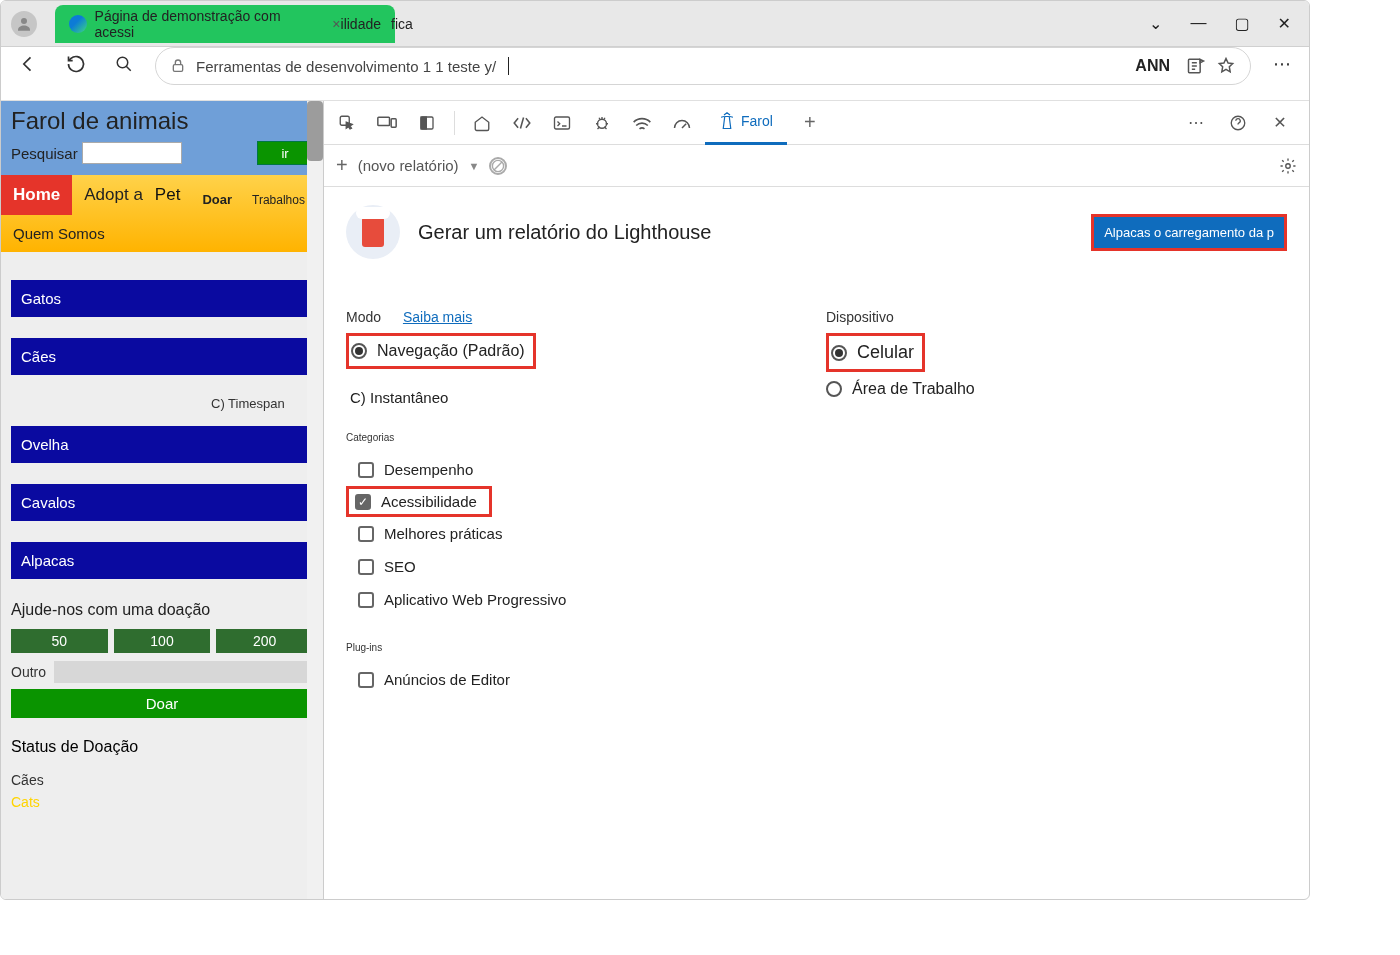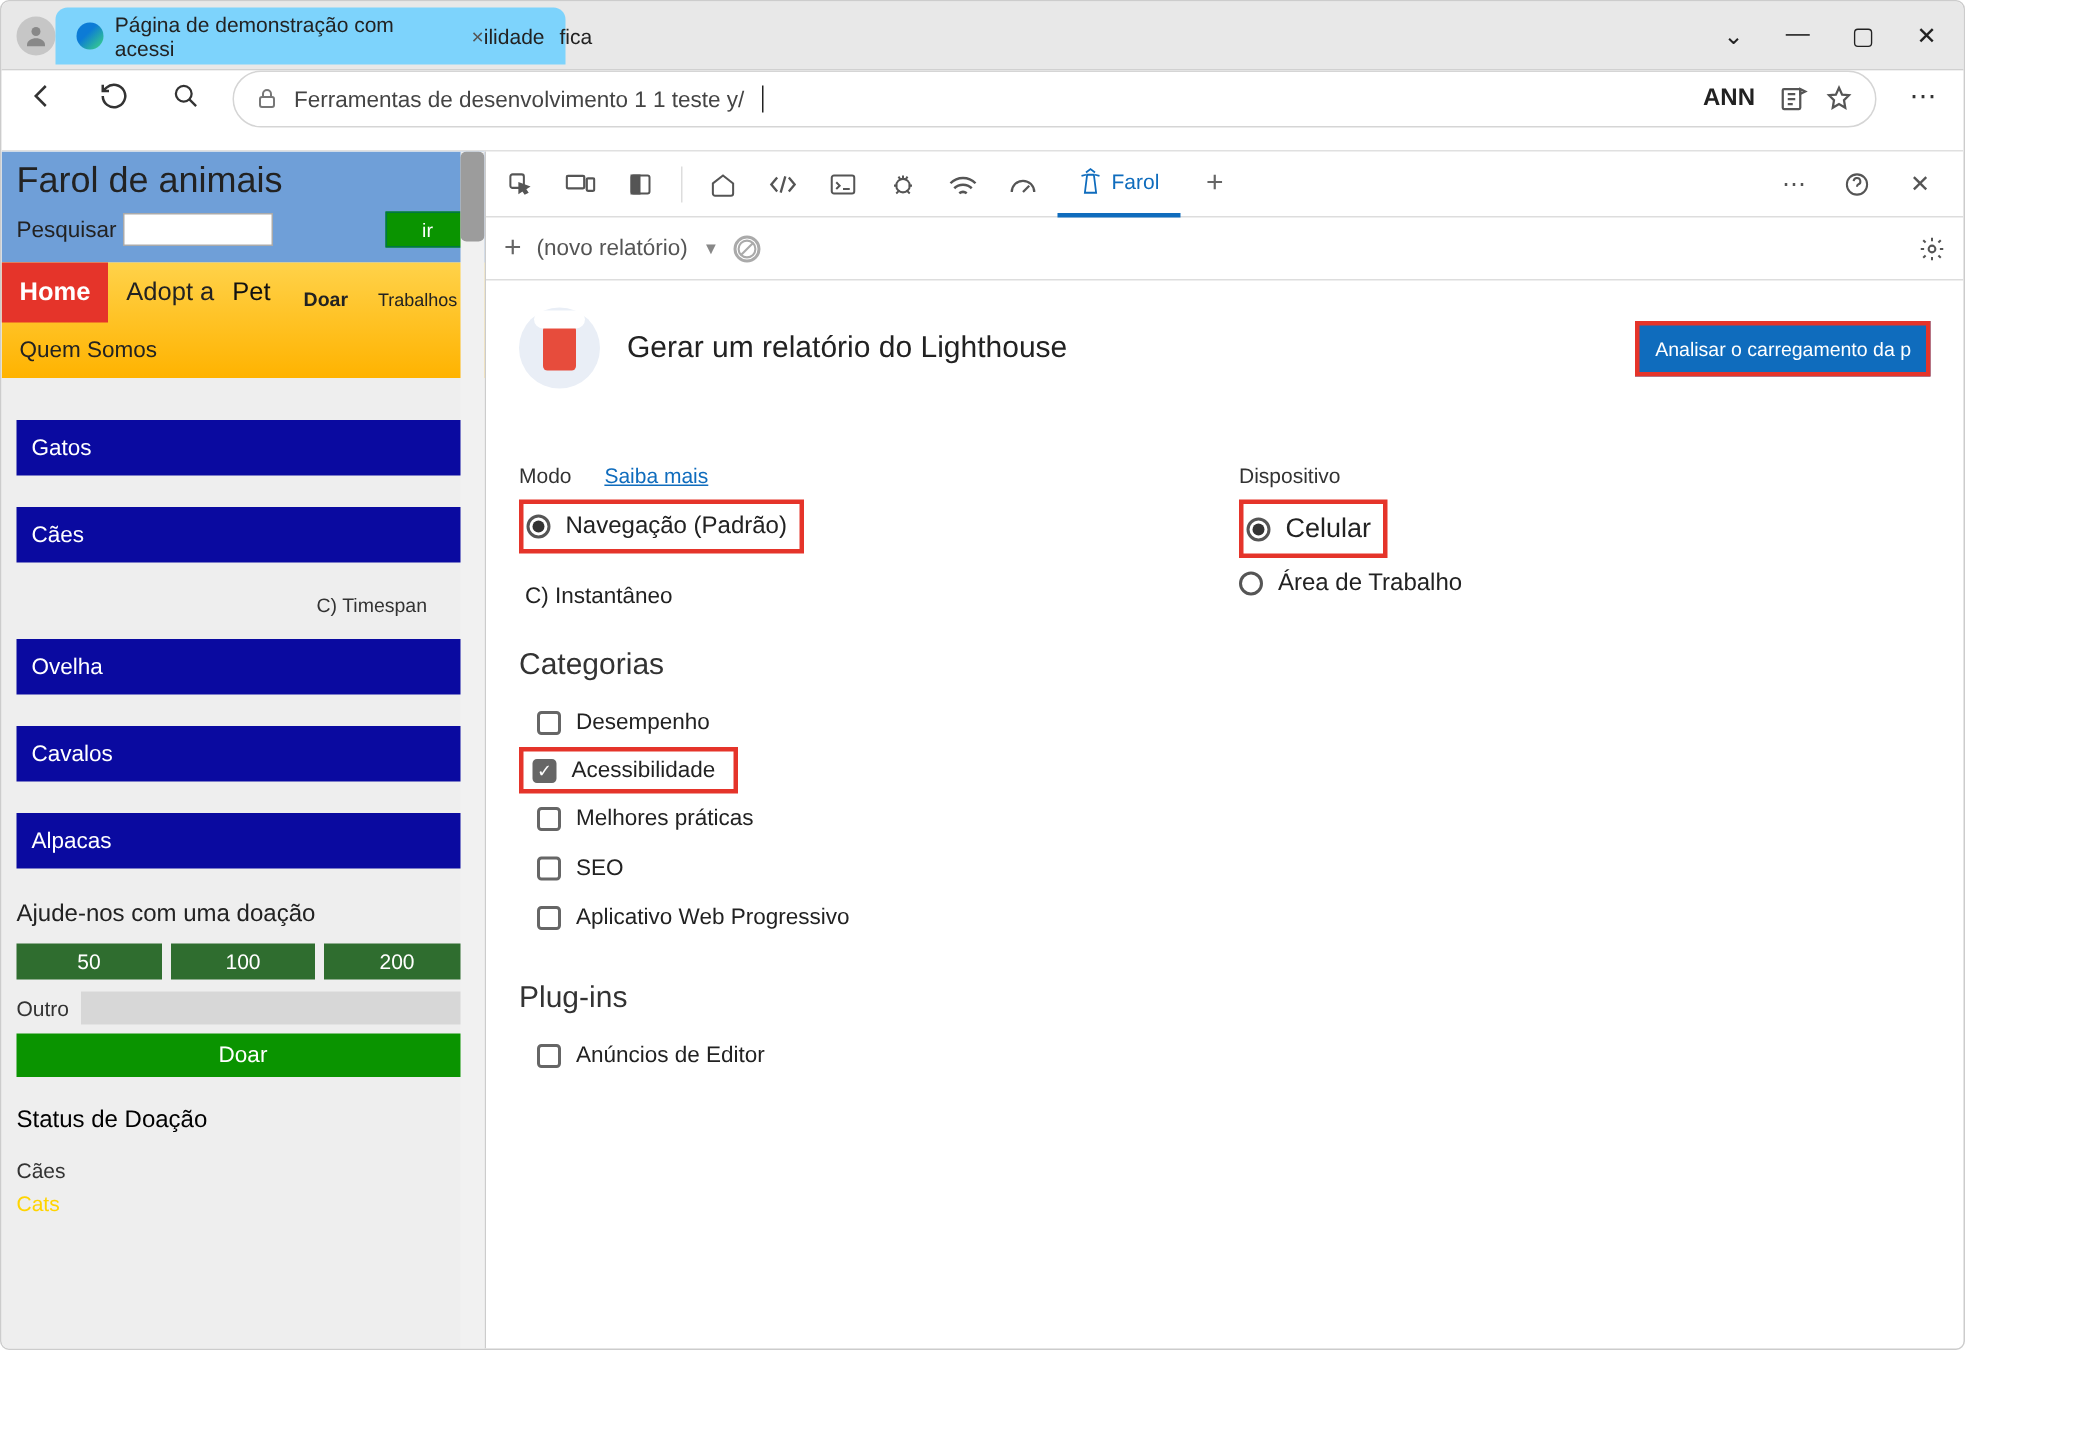--- a/index.html
+++ b/index.html
@@ -1,21 +1,21 @@
 <!DOCTYPE html>
 <html><head>
 <meta charset="utf-8">
 <style>
   * { box-sizing: border-box; font-family: "Segoe UI", Arial, sans-serif; }
   body { margin: 0; background: #fff; width: 1310px; height: 900px; overflow: hidden; border: 1px solid #ccc; border-radius: 6px; }
 
   
   .titlebar { display:flex; align-items:center; height:46px; background:#e8e8e8; border-bottom:1px solid #d0d0d0; padding:0 6px 0 10px;}
   .avatar { width:26px;height:26px;border-radius:50%;background:#c6c6c6;display:flex;align-items:center;justify-content:center;color:#888;}
-  .tab { display:flex;align-items:center;gap:8px;background:#7dd3fc;height:38px;margin-left:0;padding:0 14px;border-radius:8px 8px 0 0;font-size:14px;color:#222;max-width:340px;}
+  .tab { display:flex;align-items:center;gap:8px;background:#22c55e;height:38px;margin-left:18px;padding:0 14px;border-radius:8px 8px 0 0;font-size:14px;color:#222;max-width:340px;}
   .edge-icon { width:18px;height:18px;border-radius:50%;background:linear-gradient(135deg,#0c7bd6 40%,#35c98e 90%);}
   .tab .x{font-size:14px;color:#555;margin-left:6px;}
   .tab-after{font-size:14px;color:#222;margin-left:-4px;}
   .wincontrols{margin-left:auto;display:flex;gap:28px;padding-right:12px;color:#222;}
   .wincontrols span{font-size:16px;}
 
   
   .toolbar{display:flex;height:54px;background:#fff;border-bottom:1px solid #e0e0e0;padding:0 10px;gap:14px;}
   .toolbar .btn{width:34px;height:34px;display:flex;align-items:center;justify-content:center;color:#333;}
   .omnibox{flex:1;display:flex;align-items:center;height:38px;border:1px solid #d5d5d5;border-radius:20px;padding:0 14px;background:#fff;gap:10px;font-size:15px;color:#444;}
@@ -84,21 +84,21 @@
   .col{flex:0 0 auto;}
   .col h4{margin:0 0 8px 0;font-size:14px;font-weight:400;color:#333;}
   .learn{color:#0f6cbd;text-decoration:underline;font-size:14px;margin-left:18px;}
   .opt{display:flex;align-items:center;gap:10px;font-size:16px;color:#222;padding:4px 0;}
   .radio{width:16px;height:16px;border:2px solid #555;border-radius:50%;display:flex;align-items:center;justify-content:center;}
   .radio.on::after{content:"";width:8px;height:8px;border-radius:50%;background:#333;}
   .hl{border:3px solid #e5342a;padding:2px 8px 2px 2px;display:inline-flex;}
   .sub{font-size:15px;color:#222;margin:20px 0 4px 4px;}
 
   .cats2{margin-top:26px;}
-  .cats2 h4{margin:0 0 10px 0;font-size:20px;font-weight:400;color:#333;}
+  .cats2 h4{margin:0 0 10px 0;font-size:10px;font-weight:400;color:#333;}
   .chk{display:flex;align-items:center;gap:10px;font-size:15px;color:#222;padding:8px 12px;}
   .box{width:16px;height:16px;border:2px solid #666;border-radius:3px;display:flex;align-items:center;justify-content:center;font-size:12px;color:#fff;}
   .box.on{background:#666;}
   svg{display:block;}
 </style>
 </head>
 <body>
 
 <div class="titlebar">
   <div class="avatar">
@@ -308,21 +308,21 @@
           </svg>
         </span>
     </div>
 
     <div class="devbody">
       <div class="lhhdr">
         <div class="lhicon">
             <div class="beacon"></div>
           </div>
         <div class="lhtitle">Gerar um relatório do Lighthouse</div>
-        <div class="analbtn">Analisar o carregamento da p</div>
+        <div class="analbtn">Alpacas o carregamento da p</div>
       </div>
 
       <div class="cols">
         <div class="col" style="width:420px;">
           <h4><span>Modo</span>
               <a class="learn">Saiba mais</a></h4>
           <div class="hl">
             <div class="opt">
               <span class="radio on"></span>
               <span>Navegação (Padrão)</span>

